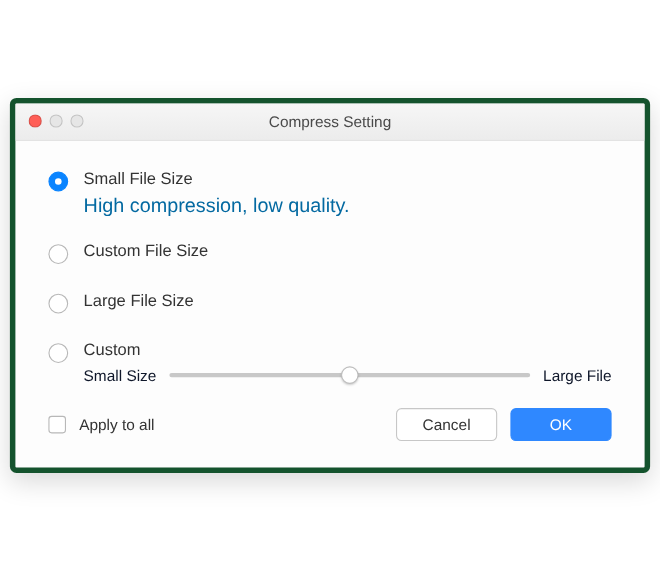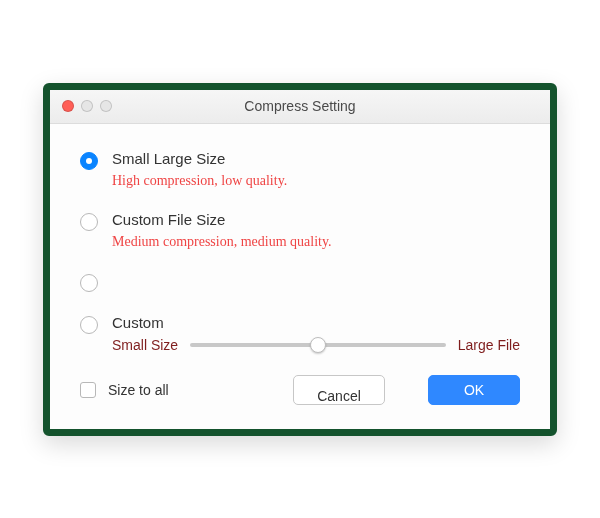--- a/index.html
+++ b/index.html
@@ -6,23 +6,23 @@
     body {
       font-family: -apple-system, BlinkMacSystemFont, "Helvetica Neue", Arial, sans-serif;
       background: #ffffff;
       width: 600px;
       height: 518px;
       display: flex;
       align-items: center;
       justify-content: center;
     }
     .window {
-      width: 514px;
+      width: 582px;
       background: #fdfdfd;
-      border: 7px solid #14532d;
+      border: 5px solid #14532d;
       border-radius: 6px;
       box-shadow: 0 8px 24px rgba(0,0,0,0.15);
       overflow: hidden;
     }
     .titlebar {
       display: flex;
       align-items: center;
       height: 34px;
       padding: 0 10px;
       background: linear-gradient(#f6f6f6, #ececec);
@@ -86,33 +86,32 @@
     }
     .option-text {
       flex: 1;
     }
     .opt-title {
       font-size: 15px;
       color: #333;
       margin-bottom: 6px;
     }
     .opt-desc {
-      font-size: 14px;
-      color: #ef4444;
-      font-family: Liberation Serif, serif;
+      font-size: 18px;
+      color: #0369a1;
     }
     .custom-row {
       display: flex;
       align-items: center;
       gap: 12px;
       margin-top: 6px;
     }
     .custom-label {
       font-size: 14px;
-      color: #7f1d1d;
+      color: #0f172a;
       white-space: nowrap;
     }
     .slider-track {
       flex: 1;
       height: 4px;
       background: #c8c8c8;
       border-radius: 2px;
       position: relative;
     }
     .slider-thumb {
@@ -152,83 +151,81 @@
       font-size: 14px;
       display: flex;
       align-items: center;
       justify-content: center;
       cursor: pointer;
     }
     .btn.secondary {
       background: #fff;
       border: 1px solid #c7c7c7;
       color: #333;
-      align-items: flex-end;
     }
     .btn.primary {
       background: #2f88ff;
       border: 1px solid #2f88ff;
       color: #fff;
-      margin-left: 31px;
     }
   </style>
 </head>
 <body>
 
 <div class="window">
   <div class="titlebar">
     <div class="traffic-lights">
       <div class="tl close"></div>
       <div class="tl min"></div>
       <div class="tl max"></div>
     </div>
     <div class="title">Compress Setting</div>
   </div>
 
   <div class="content">
 
     <div class="option">
       <div class="radio checked"></div>
       <div class="option-text">
-        <div class="opt-title">Small Large Size</div>
+        <div class="opt-title">Small File Size</div>
         <div class="opt-desc">High compression, low quality.</div>
       </div>
     </div>
 
     <div class="option">
       <div class="radio"></div>
       <div class="option-text">
         <div class="opt-title">Custom File Size</div>
-        <div class="opt-desc">Medium compression, medium quality.</div>
       </div>
     </div>
 
     <div class="option">
       <div class="radio"></div>
       <div class="option-text">
+        <div class="opt-title">Large File Size</div>
       </div>
     </div>
 
     <div class="option">
       <div class="radio"></div>
       <div class="option-text">
         <div class="opt-title">Custom</div>
         <div class="custom-row">
           <span class="custom-label">Small Size</span>
           <div class="slider-track">
             <div class="slider-thumb"></div>
           </div>
           <span class="custom-label">Large File</span>
         </div>
       </div>
     </div>
 
     <div class="footer">
       <div class="checkbox"></div>
-      <div class="apply-label">Size to all</div>
+      <div class="apply-label">Apply to all</div>
       <div class="btn secondary">
         <span>Cancel</span>
       </div>
       <div class="btn primary">
         <span>OK</span>
       </div>
     </div>
 
   </div>
 </div>

